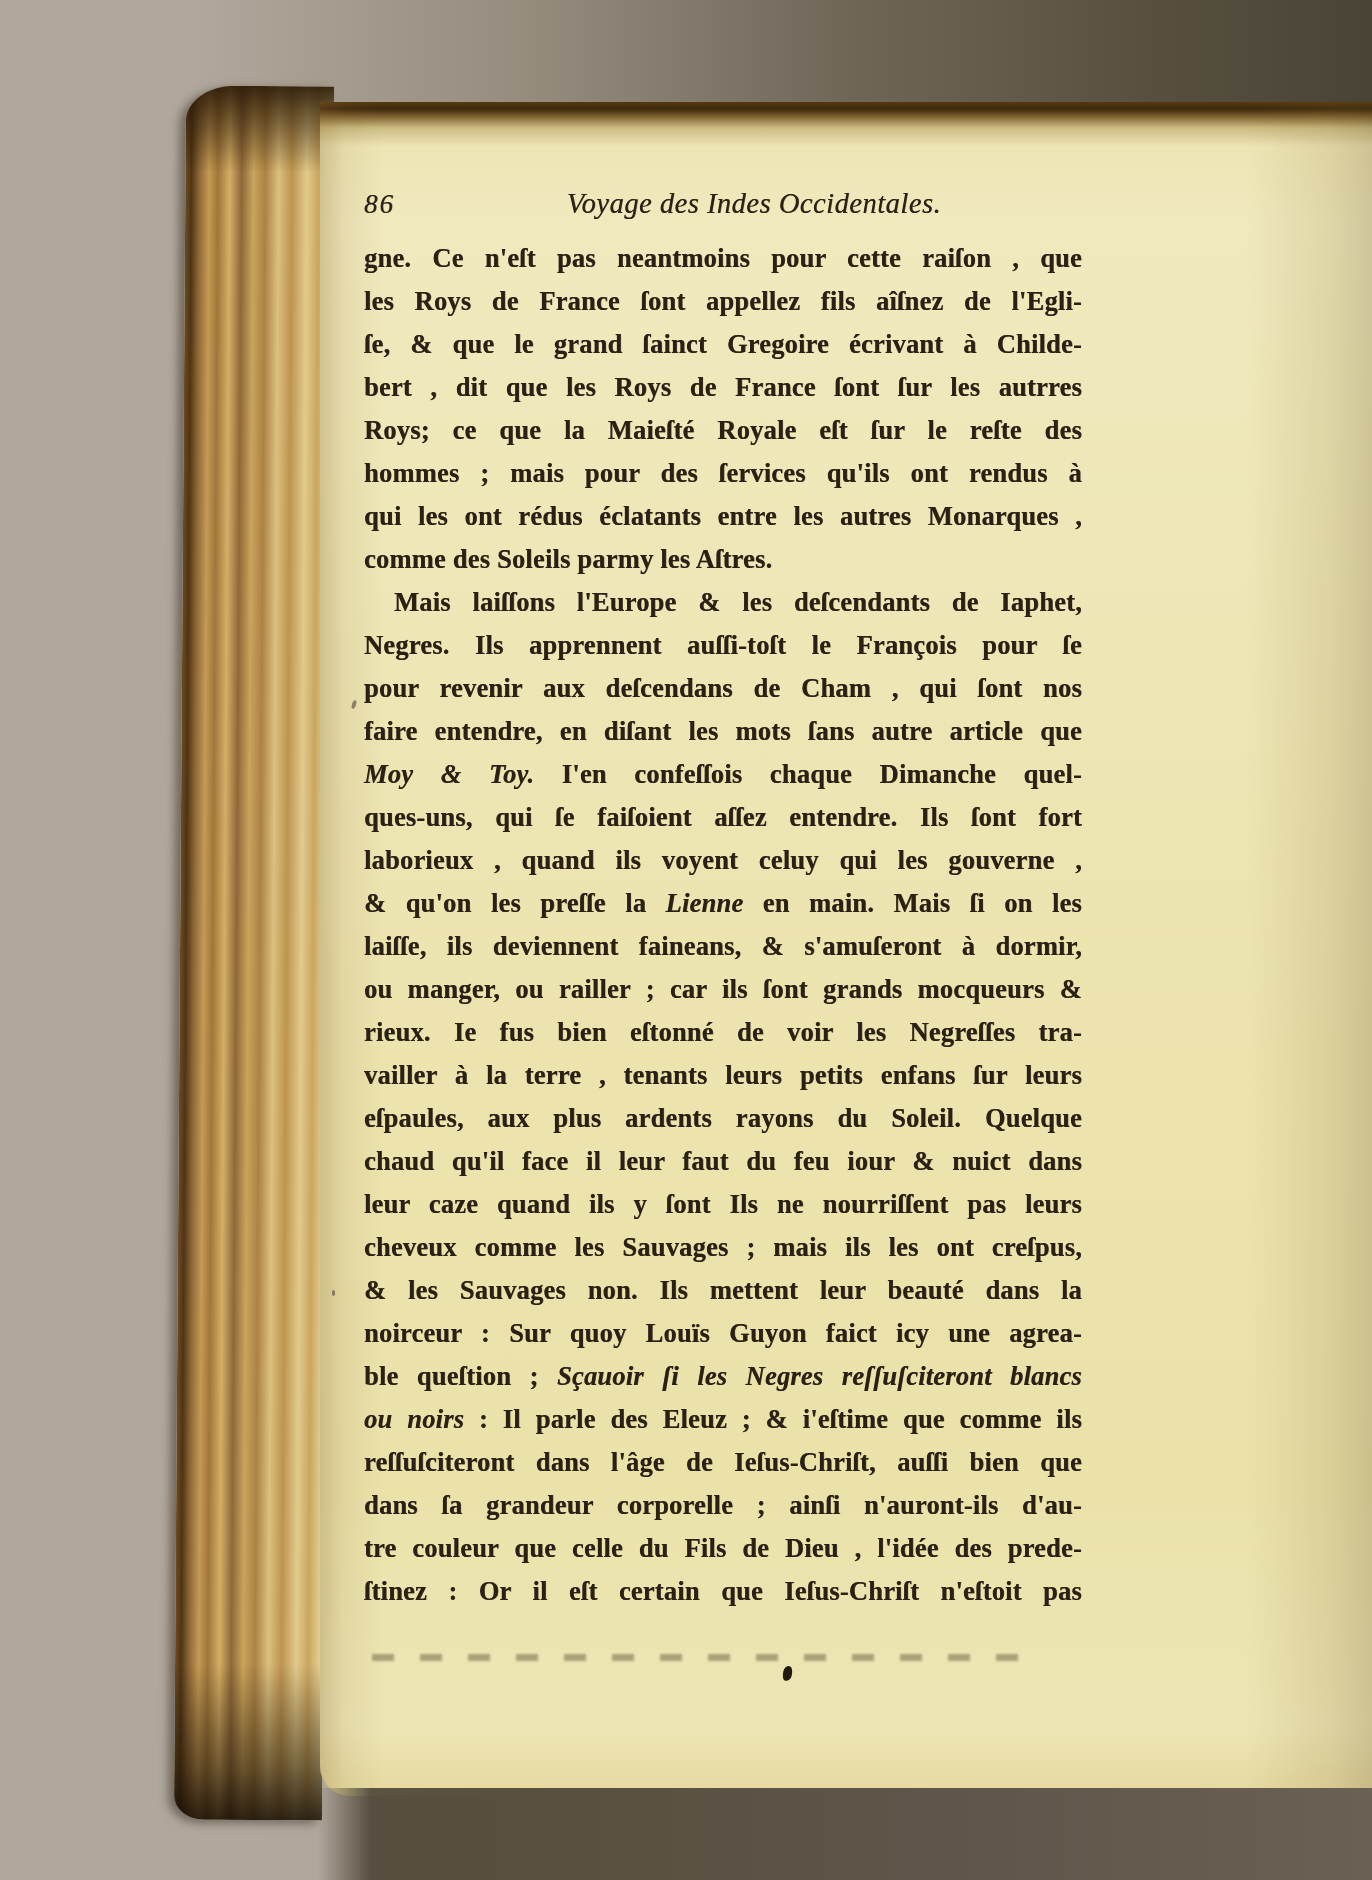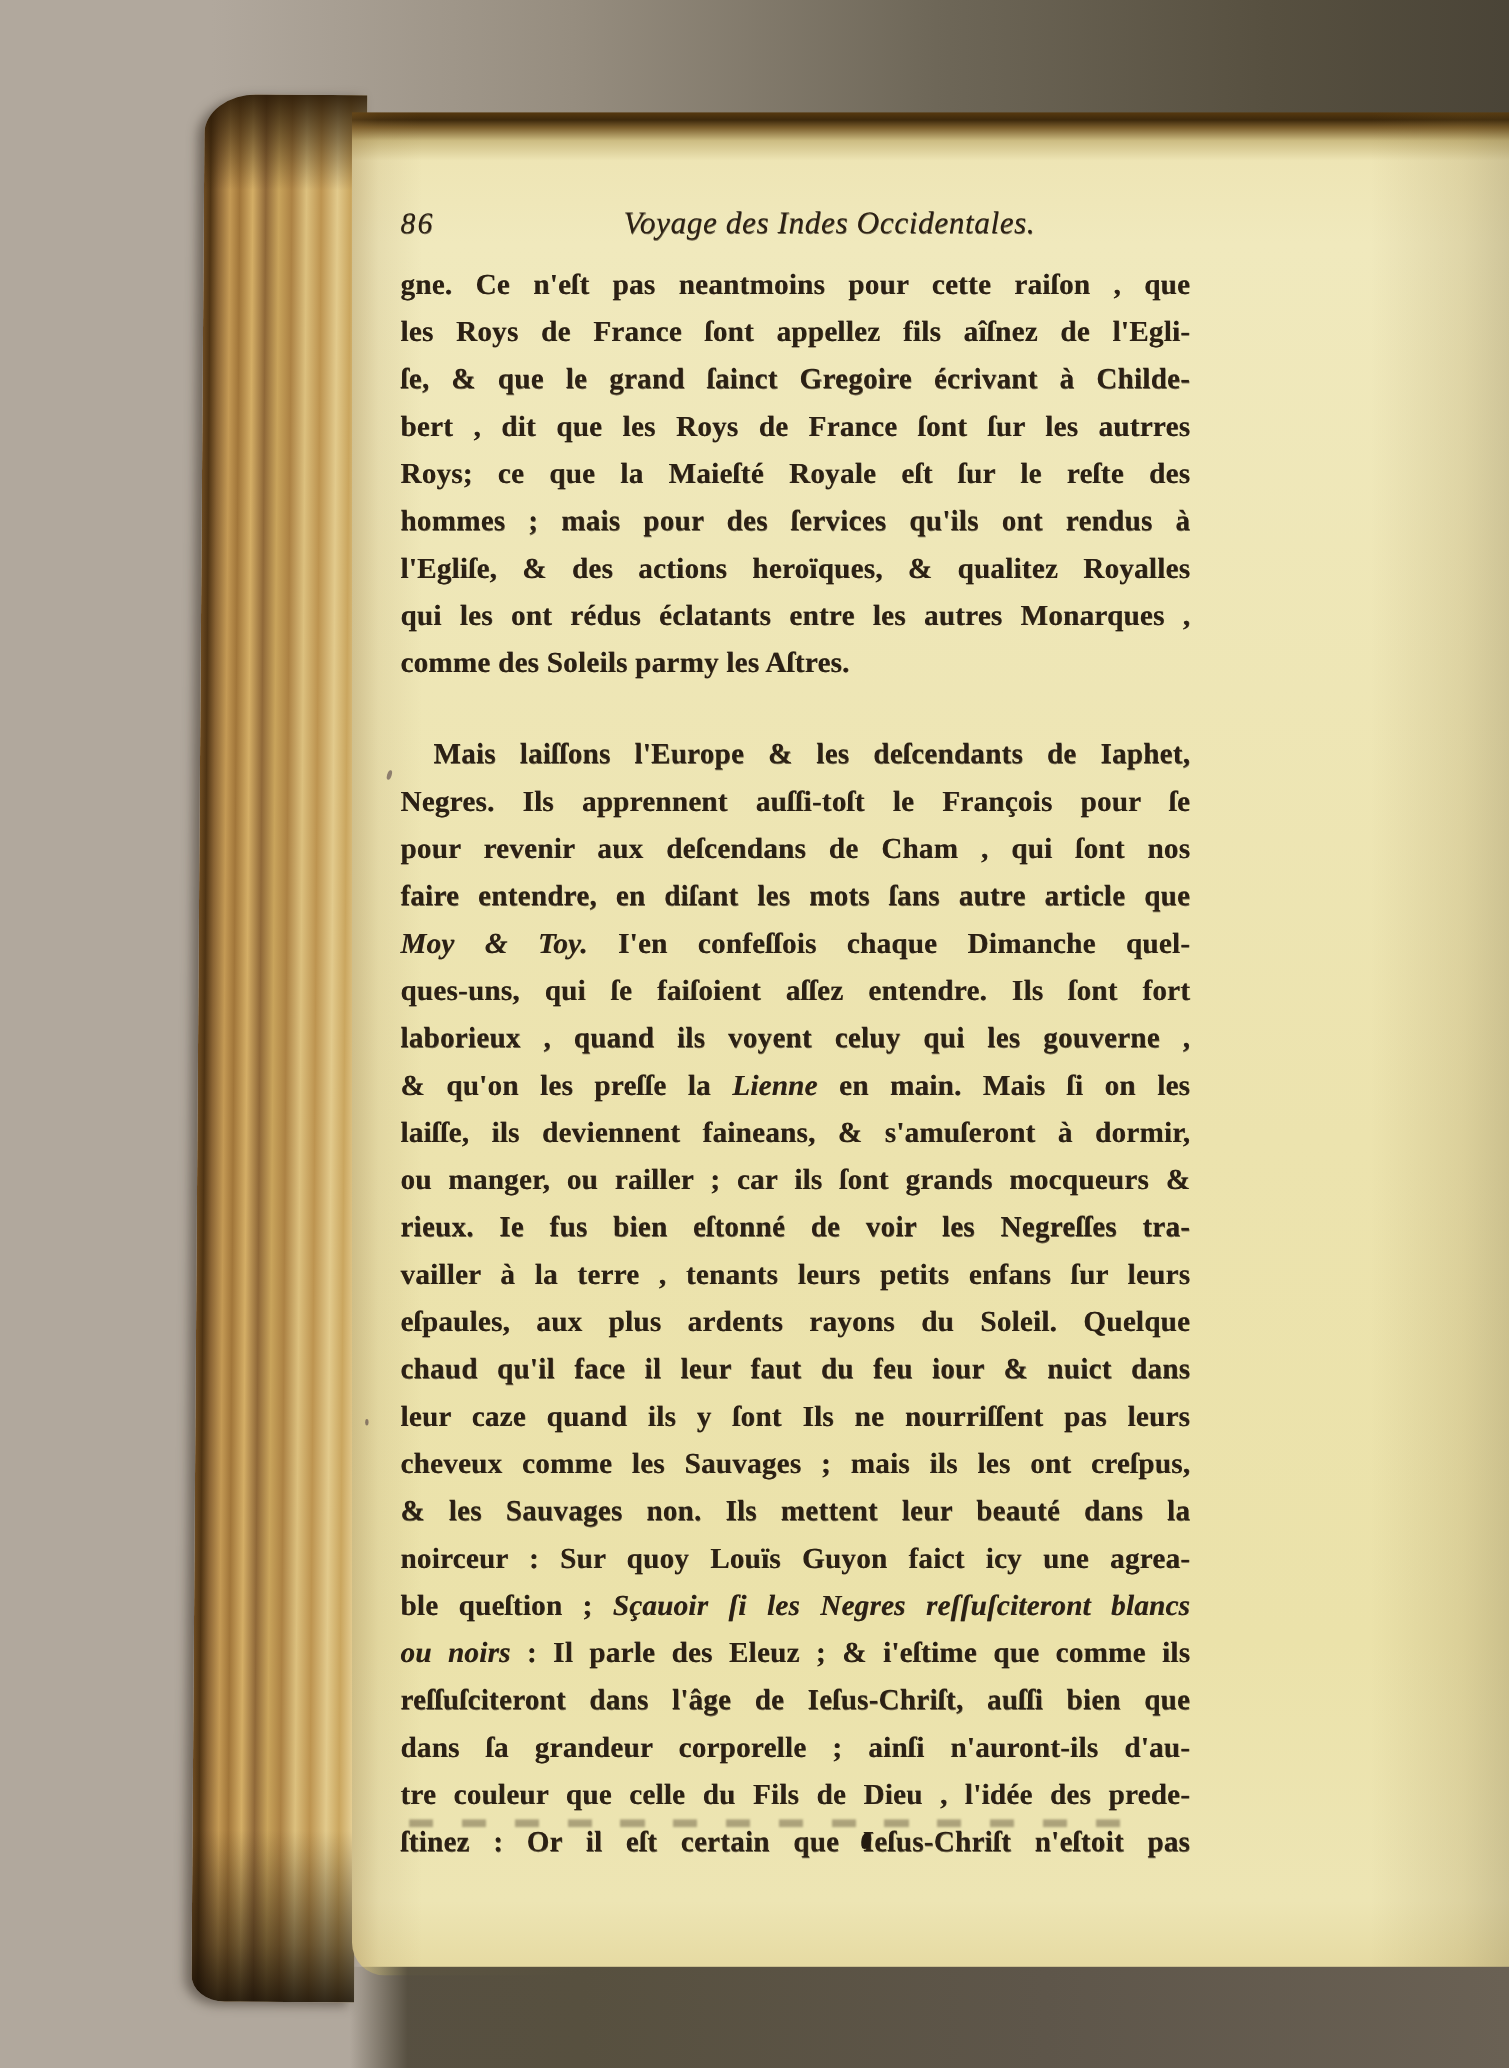--- a/index.html
+++ b/index.html
@@ -54,21 +54,21 @@
   }
   .running-header { display:flex; align-items:baseline; height:46px; font-style:italic; }
   .page-num  { font-size:27px; width:88px; letter-spacing:2px; }
   .run-title { flex:1; text-align:center; font-size:28.5px; letter-spacing:0.5px; padding-right:26px; }
   .lines { margin-top:3px; }
   .line {
     height:43px; line-height:43px; font-size:26.5px; letter-spacing:0.2px;
     text-align:justify; text-align-last:justify;font-weight:bold;
   }
   .line.no-fill { text-align:left; text-align-last:left; }
-  .line.indent  { padding-left:30px;margin-top:40px; }
+  .line.indent  { padding-left:30px; }
   .line .it { font-style:italic;margin-top:24px; }
   
   .show-through {
     position:absolute; left:372px; top:1654px; width:668px; height:7px;
     background: repeating-linear-gradient(90deg,
       rgba(80,68,45,0.55) 0 22px, rgba(80,68,45,0) 22px 48px);
     filter: blur(1.2px); opacity:0.75;
   }
   .ink-blot {
     position:absolute; left:783px; top:1666px; width:9px; height:15px;
@@ -93,21 +93,20 @@
       <span class="page-num">86</span>
       <span class="run-title">Voyage des Indes Occidentales.</span>
     </div>
     <div class="lines">
         <div class="line"><span>gne. Ce n'eſt pas neantmoins pour cette raiſon , que</span></div>
         <div class="line"><span>les Roys de France ſont appellez fils aîſnez de l'Egli-</span></div>
         <div class="line"><span>ſe, &amp; que le grand ſainct Gregoire écrivant à Childe-</span></div>
         <div class="line"><span>bert , dit que les Roys de France ſont ſur les autrres</span></div>
         <div class="line"><span>Roys; ce que la Maieſté Royale eſt ſur le reſte des</span></div>
         <div class="line"><span>hommes ; mais pour des ſervices qu'ils ont rendus à</span></div>
-        <div class="line"><span>l'Egliſe, &amp; des actions heroïques, &amp; qualitez Royalles</span></div>
         <div class="line"><span>qui les ont rédus éclatants entre les autres Monarques ,</span></div>
         <div class="line no-fill"><span>comme des Soleils parmy les Aſtres.</span></div>
         <div class="line indent"><span>Mais laiſſons l'Europe &amp; les deſcendants de Iaphet,</span></div>
         <div class="line"><span>Negres. Ils apprennent auſſi-toſt le François pour ſe</span></div>
         <div class="line"><span>pour revenir aux deſcendans de Cham , qui ſont nos</span></div>
         <div class="line"><span>faire entendre, en diſant les mots ſans autre article que</span></div>
         <div class="line"><span class="it">Moy &amp; Toy.</span><span> I'en confeſſois chaque Dimanche quel-</span></div>
         <div class="line"><span>ques-uns, qui ſe faiſoient aſſez entendre. Ils ſont fort</span></div>
         <div class="line"><span>laborieux , quand ils voyent celuy qui les gouverne ,</span></div>
         <div class="line"><span>&amp; qu'on les preſſe la </span><span class="it">Lienne</span><span> en main. Mais ſi on les</span></div>

